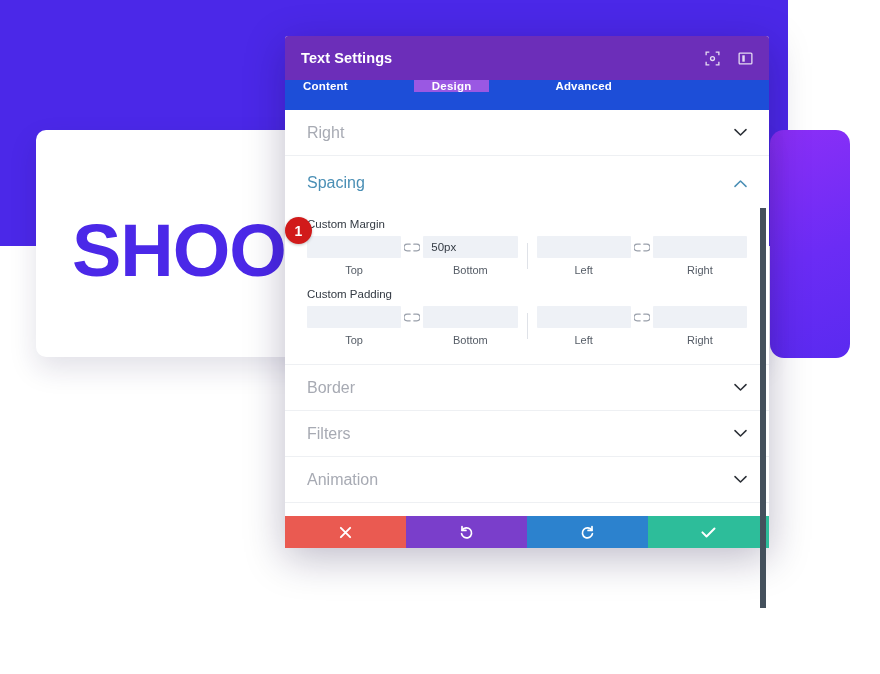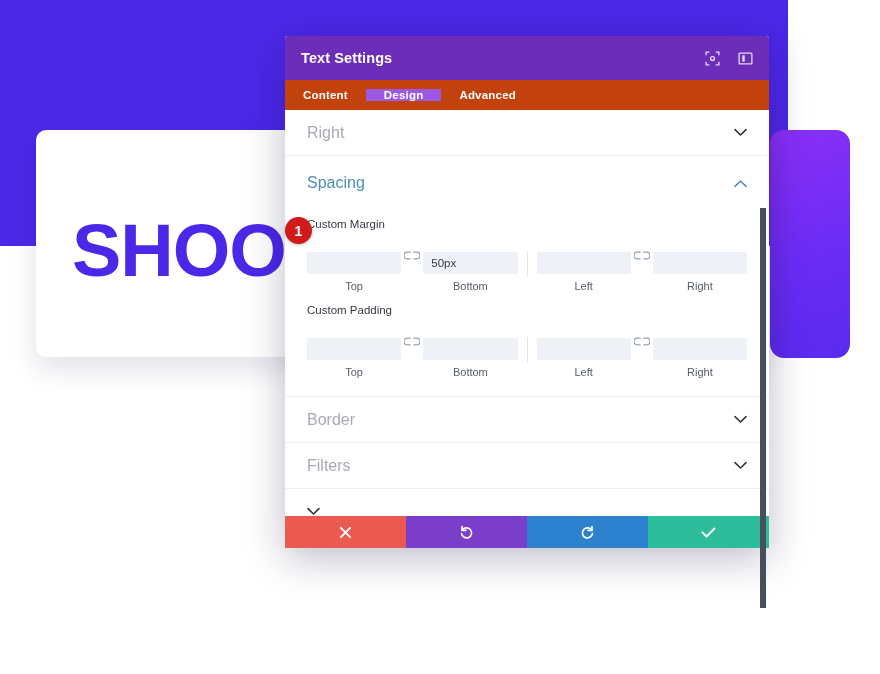--- a/index.html
+++ b/index.html
@@ -54,22 +54,22 @@
   }
   .hdr-icons { display: flex; align-items: center; gap: 18px; }
   .hdr-icon {
     width: 15px; height: 15px; display: block; opacity: .82;
     cursor: pointer;
   }
   .hdr-icon svg { display: block; }
 
   .modal-tabs {
     height: 30px; flex: 0 0 30px;
-    background: #c2410c;
-    display: flex; align-items: center;
+    background: #1d4ed8;
+    display: flex; align-items: flex-start; gap: 48px;
   }
   .tab {
     display: flex; align-items: center; justify-content: center;
     padding: 0 18px;
     color: #ffffff; font-size: 11.5px; font-weight: 700;
     cursor: pointer; letter-spacing: .2px;
   }
   .tab.active { background: #9a58e3; }
 
   .modal-body {
@@ -99,21 +99,21 @@
   }
   .pair-divider {
     width: 1px; height: 26px; background: #dfe2e8; margin: 0 9px;
     align-self: center;
   }
   .cell { flex: 1 1 0; display: flex; flex-direction: column; align-items: center; }
   .cell-input {
     width: 100%; height: 22px; background: #eef1f6; border: none;
     font-family: "Liberation Sans", sans-serif;
     font-size: 11.5px; color: #333a43; padding: 0 8px;
-    outline: none; border-radius: 1px; margin-top: 16px;
+    outline: none; border-radius: 1px;
   }
   .cell-label {
     font-size: 11px; color: #555c66; padding-top: 6px;
   }
   .link-icon {
     width: 22px; flex: 0 0 22px; display: flex; align-items: center; justify-content: center;
     height: 22px; cursor: pointer; margin-bottom: 17px;
   }
   .link-icon svg { display: block; }
 
@@ -324,20 +324,21 @@
       <div class="section-row">
         <span class="sec-label">Filters</span>
         <span class="chev">
           <svg width="13" height="9" viewBox="0 0 13 9">
               <path d="M1 1.6 6.5 7 12 1.6" fill="none" stroke="#2b2f36" stroke-width="1.5" stroke-linecap="round" stroke-linejoin="round"></path>
             </svg>
         </span>
       </div>
 
       <div class="section-row">
+        <span class="sec-label">Animation</span>
         <span class="chev">
           <svg width="13" height="9" viewBox="0 0 13 9">
               <path d="M1 1.6 6.5 7 12 1.6" fill="none" stroke="#2b2f36" stroke-width="1.5" stroke-linecap="round" stroke-linejoin="round"></path>
             </svg>
         </span>
       </div>
 
       <div class="help-area">
         <span class="help-dot">?</span>
         <span class="help-text">Help</span>

